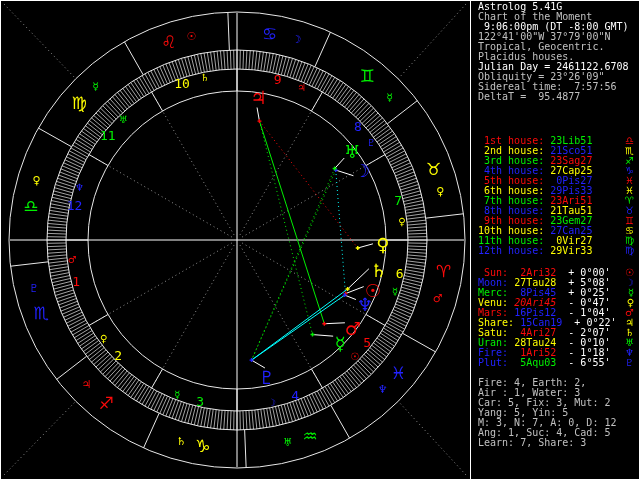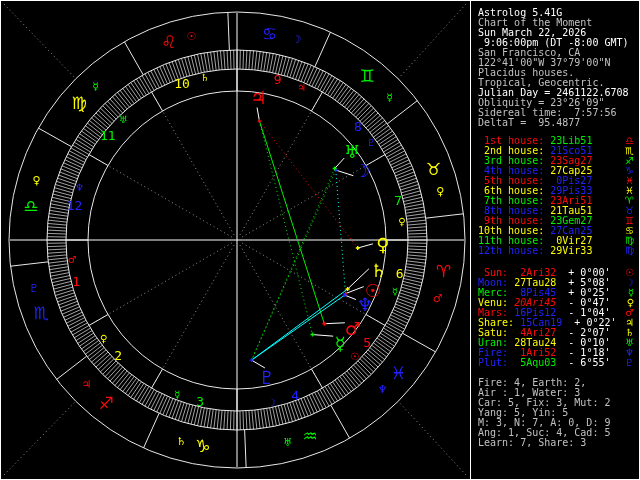--- a/index.html
+++ b/index.html
@@ -519,29 +519,27 @@
         <text x="352.1901199776356" y="151.93050324012341" fill="#00f000" font-size="18" text-anchor="middle" dominant-baseline="central" font-family="&quot;DejaVu Sans&quot;,sans-serif">♅</text>
         <line x1="344.7157493579463" y1="295.12093377525537" x2="355.9225134996359" y2="299.55195868255646" stroke="#fff" stroke-width="1"></line>
         <path d="M342.7157493579463 295.12093377525537H346.7157493579463 M344.7157493579463 293.12093377525537V297.12093377525537" stroke="#2222ff" stroke-width="1.4"></path>
         <text x="364.8640558680296" y="304.02954956094413" fill="#2222ff" font-size="18" text-anchor="middle" dominant-baseline="central" font-family="&quot;DejaVu Sans&quot;,sans-serif">♆</text>
         <line x1="251.53655749899224" y1="360.12363837346294" x2="264.9069806020219" y2="367.9929702510195" stroke="#fff" stroke-width="1"></line>
         <path d="M249.53655749899224 360.12363837346294H253.53655749899224 M251.53655749899224 358.12363837346294V362.12363837346294" stroke="#2222ff" stroke-width="1.4"></path>
         <text x="267.0372844647717" y="377.76342599537213" fill="#2222ff" font-size="18" text-anchor="middle" dominant-baseline="central" font-family="&quot;DejaVu Sans&quot;,sans-serif">♇</text>
       </g>
     </svg>
   <div class="panel">
-    <div class="sect" id="hdr" style="top:8px">
+    <div class="sect" id="hdr" style="top:2px">
         <div class="row"><span style="color: rgb(255, 255, 255);">Astrolog 5.41G</span></div>
         <div class="row"><span style="color: rgb(192, 192, 192);">Chart of the Moment</span></div>
-        <div class="row"><span style="color: rgb(255, 255, 255);">Sun March 22, 2026</span></div>
         <div class="row"><span style="color: rgb(255, 255, 255);"> 9:06:00pm (DT -8:00 GMT)</span></div>
-        <div class="row"><span style="color: rgb(192, 192, 192);">San Francisco, CA</span></div>
         <div class="row"><span style="color: rgb(192, 192, 192);">122°41'00"W 37°79'00"N</span></div>
+        <div class="row"><span style="color: rgb(192, 192, 192);">Tropical, Geocentric.</span></div>
         <div class="row"><span style="color: rgb(192, 192, 192);">Placidus houses.</span></div>
-        <div class="row"><span style="color: rgb(192, 192, 192);">Tropical, Geocentric.</span></div>
         <div class="row"><span style="color: rgb(255, 255, 255);">Julian Day = 2461122.6708</span></div>
         <div class="row"><span style="color: rgb(192, 192, 192);">Obliquity = 23°26'09"</span></div>
         <div class="row"><span style="color: rgb(192, 192, 192);">Sidereal time:  7:57:56</span></div>
         <div class="row"><span style="color: rgb(192, 192, 192);">DeltaT =  95.4877</span></div>
       </div>
     <div class="sect" id="houses" style="top:136px">
         <div class="row"><span style="color: rgb(251, 10, 10);"> 1st house:</span><span style="color: rgb(0, 240, 0);"> 23Lib51</span><span class="sg" style="color: rgb(251, 10, 10);">♎</span></div>
         <div class="row"><span style="color: rgb(255, 255, 0);"> 2nd house:</span><span style="color: rgb(34, 34, 255);"> 21Sco51</span><span class="sg" style="color: rgb(255, 255, 0);">♏</span></div>
         <div class="row"><span style="color: rgb(0, 240, 0);"> 3rd house:</span><span style="color: rgb(251, 10, 10);"> 23Sag27</span><span class="sg" style="color: rgb(0, 240, 0);">♐</span></div>
         <div class="row"><span style="color: rgb(34, 34, 255);"> 4th house:</span><span style="color: rgb(255, 255, 0);"> 27Cap25</span><span class="sg" style="color: rgb(34, 34, 255);">♑</span></div>
@@ -564,18 +562,18 @@
         <div class="row"><span style="color: rgb(255, 255, 0);">Satu:</span><span style="color: rgb(251, 10, 10);">  4Ari27</span><span style="color: rgb(255, 255, 255);">  - 2°07'</span><span class="sg" style="color: rgb(255, 255, 0);">♄</span></div>
         <div class="row"><span style="color: rgb(0, 240, 0);">Uran:</span><span style="color: rgb(255, 255, 0);"> 28Tau24</span><span style="color: rgb(255, 255, 255);">  - 0°10'</span><span class="sg" style="color: rgb(0, 240, 0);">♅</span></div>
         <div class="row"><span style="color: rgb(34, 34, 255);">Fire:</span><span style="color: rgb(251, 10, 10);">  1Ari52</span><span style="color: rgb(255, 255, 255);">  - 1°18'</span><span class="sg" style="color: rgb(34, 34, 255);">♆</span></div>
         <div class="row"><span style="color: rgb(34, 34, 255);">Plut:</span><span style="color: rgb(0, 240, 0);">  5Aqu03</span><span style="color: rgb(255, 255, 255);">  - 6°55'</span><span class="sg" style="color: rgb(34, 34, 255);">♇</span></div>
       </div>
     <div class="sect" id="stats" style="top:378px">
         <div class="row"><span style="color: rgb(192, 192, 192); margin-top: 48px;">Fire: 4, Earth: 2,</span></div>
         <div class="row"><span style="color: rgb(192, 192, 192);">Air : 1, Water: 3</span></div>
         <div class="row"><span style="color: rgb(192, 192, 192);">Car: 5, Fix: 3, Mut: 2</span></div>
         <div class="row"><span style="color: rgb(192, 192, 192);">Yang: 5, Yin: 5</span></div>
-        <div class="row"><span style="color: rgb(192, 192, 192);">M: 3, N: 7, A: 0, D: 9</span></div>
+        <div class="row"><span style="color: rgb(192, 192, 192);">M: 3, N: 7, A: 0, D: 12</span></div>
         <div class="row"><span style="color: rgb(192, 192, 192);">Ang: 1, Suc: 4, Cad: 5</span></div>
         <div class="row"><span style="color: rgb(192, 192, 192);">Learn: 7, Share: 3</span></div>
       </div>
   </div>
 </div>
 
 </body></html>

